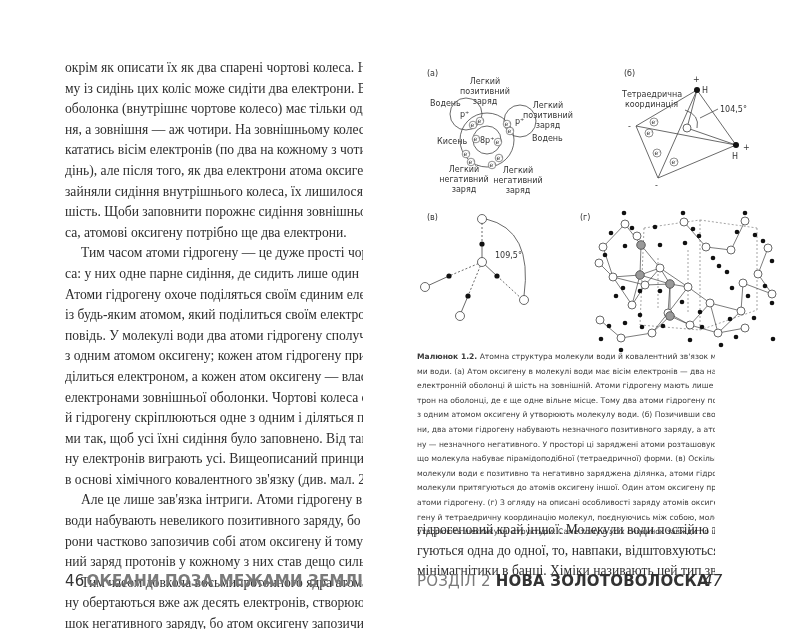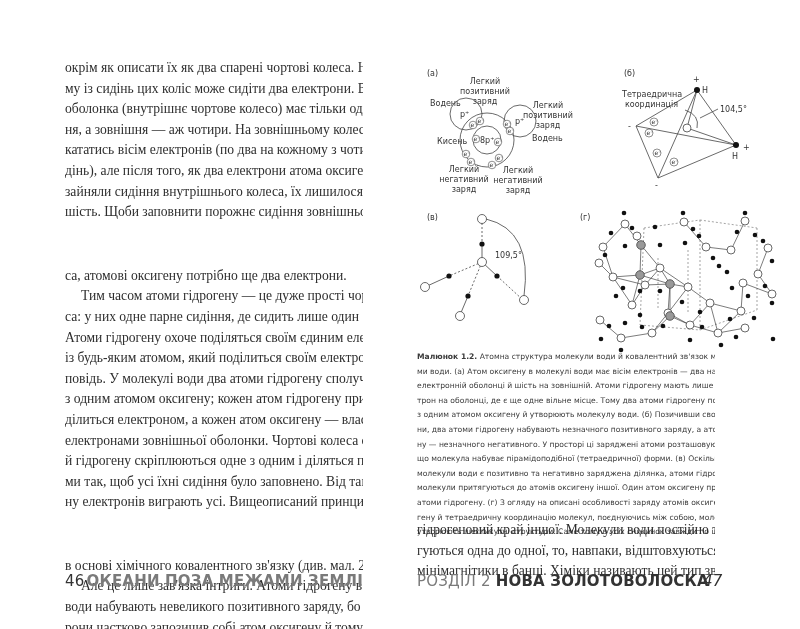--- a/index.html
+++ b/index.html
@@ -4,21 +4,21 @@
 <style>
   html, body { margin:0; padding:0; background:#ffffff; }
   body { width:800px; height:629px; position:relative; overflow:hidden; font-family:"DejaVu Serif", serif; color:#2a2a2a; }
   .page { position:absolute; top:0; height:629px; }
   #left-page { left:0; width:400px; }
   #right-page { left:400px; width:400px; }
   .body-text { position:absolute; font-family:"Liberation Serif", serif; font-size:13.6px; line-height:20.6px; text-align:justify; color:#2e2e2e; }
   #left-body { left:65px; top:58px; width:298px; }
   #right-body { left:17px; top:520px; width:298px; }
   .line { display:block; text-align:justify; text-align-last:justify; white-space:nowrap; overflow:hidden; }
-  .line.last { text-align-last:left;margin-top:43px; }
+  .line.last { text-align-last:left; }
   .line.ind { padding-left:16px; }
   .footer { position:absolute; top:572px; font-family:"DejaVu Sans", sans-serif; font-size:15px; color:#7a7a7a; letter-spacing:0.2px; }
   .footer b { color:#333; font-weight:bold; }
   #left-page-number { left:65px; color:#333; }
   #left-running-title { right:37px;font-weight:bold; }
   #right-running-title { left:17px; }
   #right-page-number { left:303px; color:#333;font-style:italic; }
   .fig-label { position:absolute; font-family:"DejaVu Sans", sans-serif; font-size:8px; color:#333; }
   .diagram-text { font-family:"DejaVu Sans", sans-serif; font-size:8px; fill:#333; }
   .diagram-small { font-family:"DejaVu Sans", sans-serif; font-size:6px; fill:#333; }

